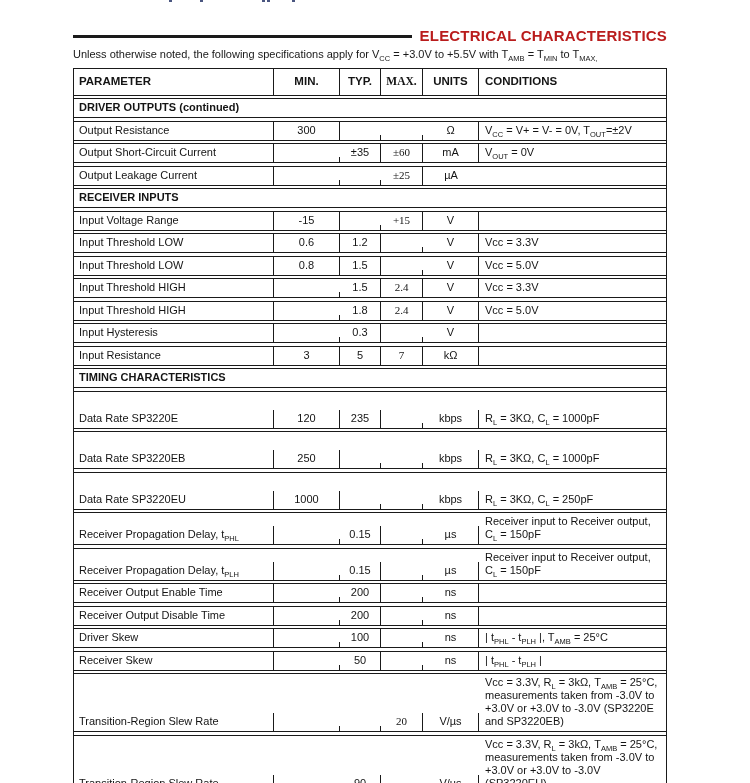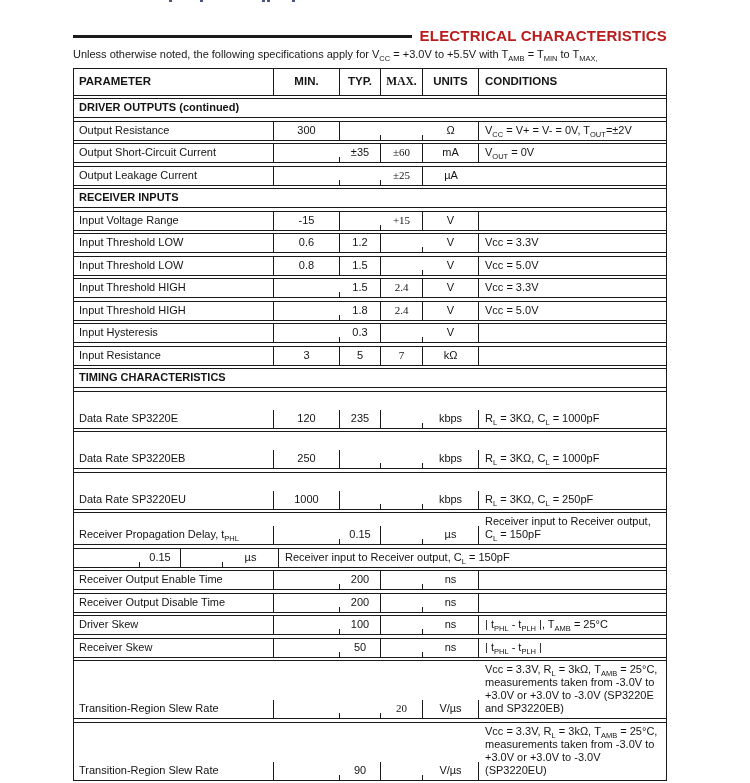--- a/index.html
+++ b/index.html
@@ -171,20 +171,21 @@
       </div>
       <div class="row data-row">
         <div class="cell col-param left">Receiver Propagation Delay,  t<sub>PHL</sub></div>
         <div class="cell col-min"></div>
         <div class="cell col-typ">0.15</div>
         <div class="cell col-max"></div>
         <div class="cell col-units">µs</div>
         <div class="cell col-cond">Receiver input to Receiver output, C<sub>L</sub> = 150pF</div>
       </div>
       <div class="row data-row">
+        <div class="cell col-param left">Receiver Propagation Delay,  t<sub>PLH</sub></div>
         <div class="cell col-min"></div>
         <div class="cell col-typ">0.15</div>
         <div class="cell col-max"></div>
         <div class="cell col-units">µs</div>
         <div class="cell col-cond">Receiver input to Receiver output, C<sub>L</sub> = 150pF</div>
       </div>
       <div class="row data-row">
         <div class="cell col-param left">Receiver Output Enable Time</div>
         <div class="cell col-min"></div>
         <div class="cell col-typ">200</div>

